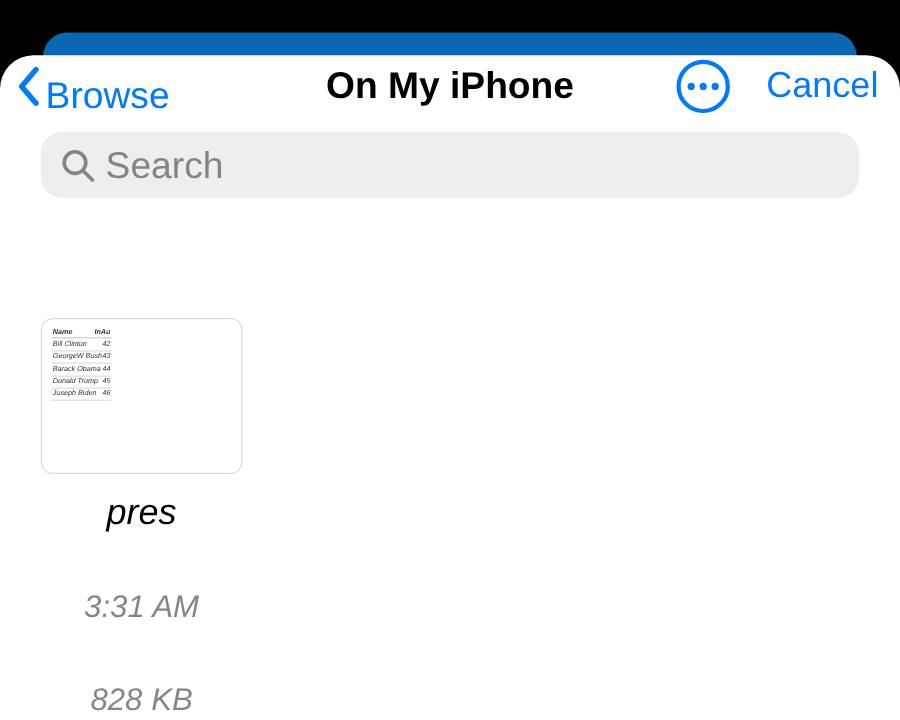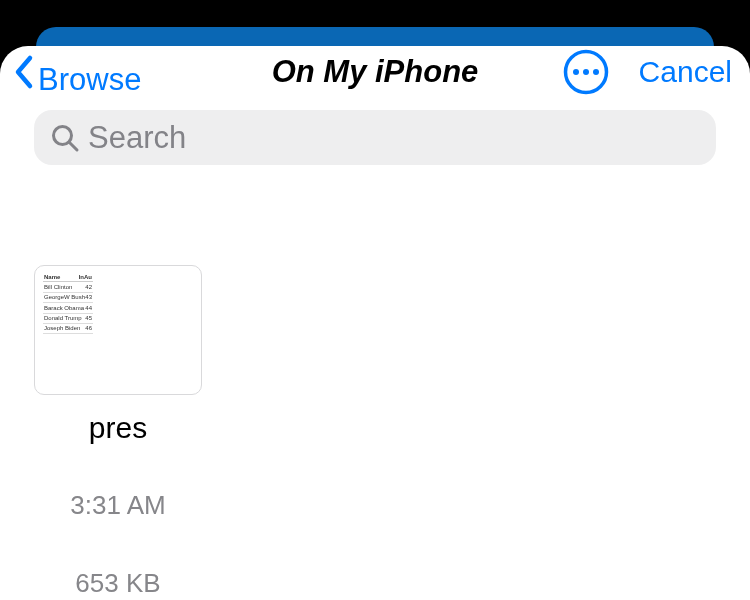--- a/index.html
+++ b/index.html
@@ -67,21 +67,20 @@
       margin-top: 16px;
     }
 
     .nav-title {
       position: absolute;
       left: 50%;
       transform: translateX(-50%);
       font-size: 31px;
       font-weight: 600;
       color: #000;
-      font-style: italic;
     }
 
     .right-group {
       display: flex;
       align-items: center;
       gap: 30px;
     }
 
     .ellipsis-circle {
       width: 46px;
@@ -127,20 +126,21 @@
 
     .search-input::placeholder {
       color: #838388;
     }
 
     .files-grid {
       padding: 100px 34px 0 34px;
       display: flex;
       flex-wrap: wrap;
       gap: 28px;
+      font-style: italic;
     }
 
     .file-item {
       display: flex;
       flex-direction: column;
       align-items: center;
       width: 168px;
       cursor: pointer;
     }
 
@@ -258,18 +258,18 @@
             <span>45</span>
           </div>
           <div class="thumb-table-row">
             <span>Joseph Biden</span>
             <span>46</span>
           </div>
         </div>
       </div>
       <div class="file-name">pres</div>
       <div class="file-meta">3:31 AM</div>
-      <div class="file-meta">653 KB</div>
+      <div class="file-meta">828 KB</div>
     </div>
 
   </div>
 
 </div>
 
 </body></html>

